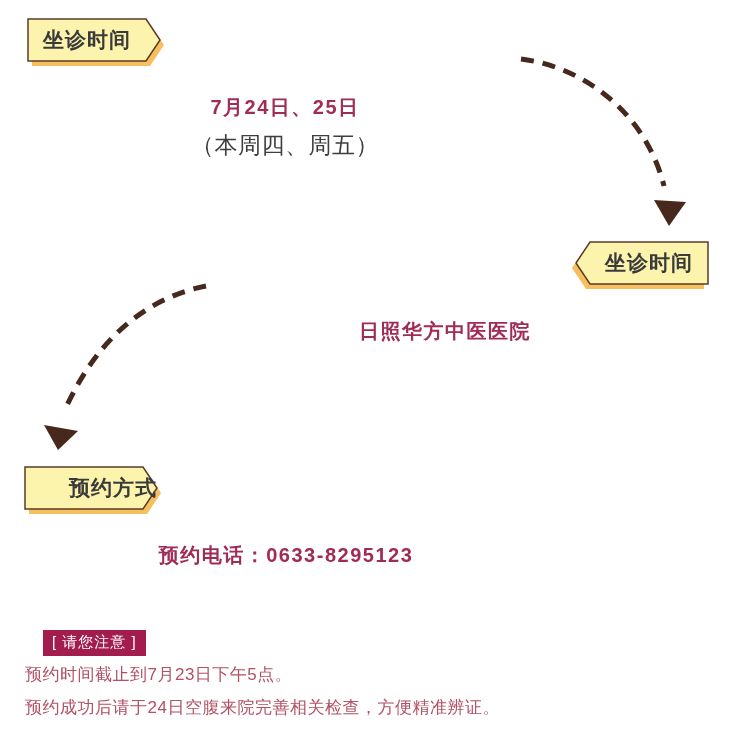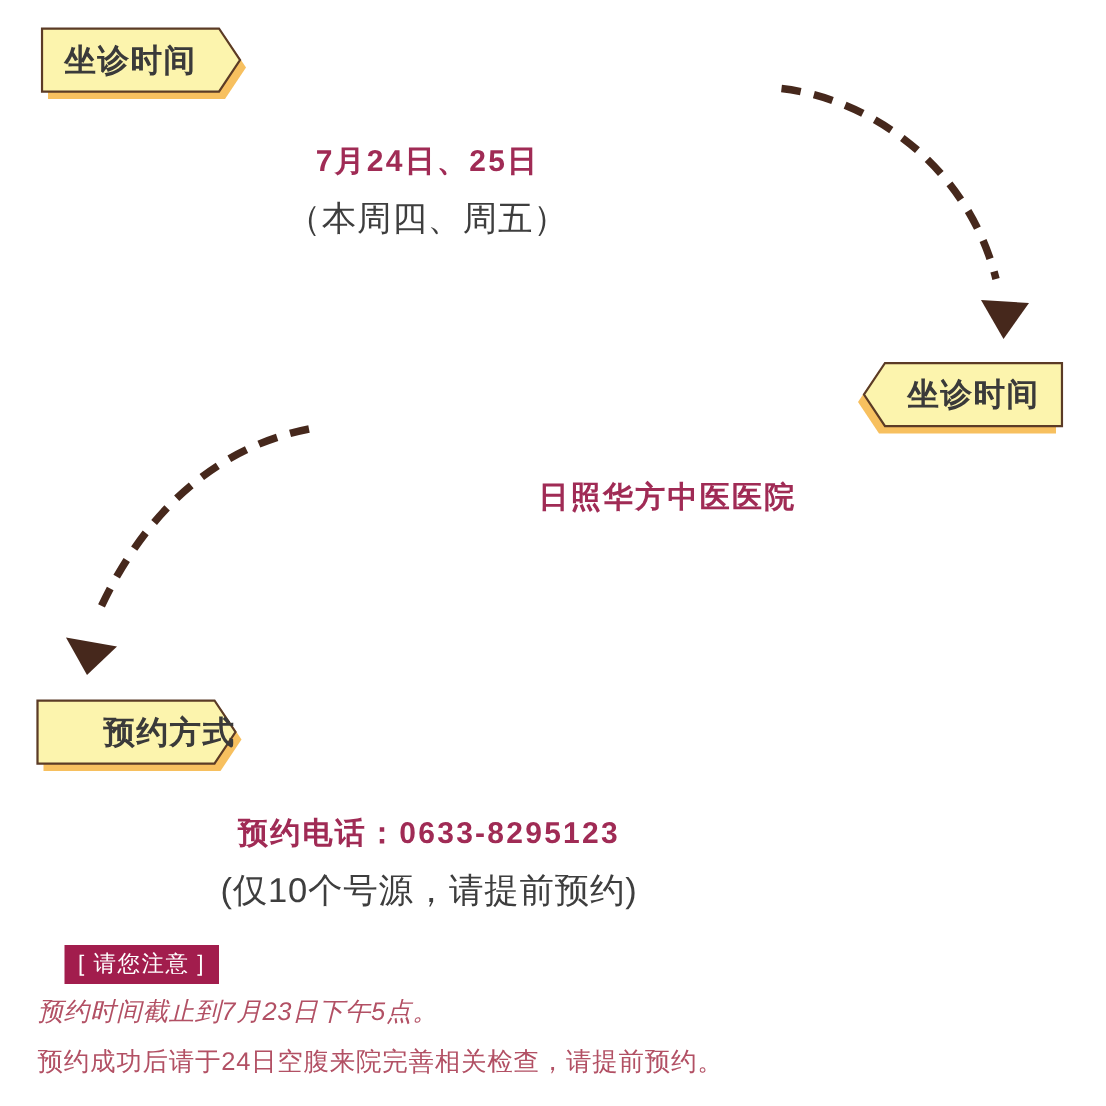--- a/index.html
+++ b/index.html
@@ -30,21 +30,21 @@
   
   .badge{
     position:absolute;left:43px;top:630px;
     background:#a21d4d;color:#ffffff;font-weight:normal;font-size:15px;
     padding:3px 9px 4px 9px;letter-spacing:1px;white-space:nowrap;
   }
   .note-line{
     position:absolute;left:25px;font-size:17px;color:#b25064;
     white-space:nowrap;letter-spacing:0.5px;
   }
-  .note-1{top:663px;font-style:italic;}
+  .note-1{top:663px;}
   .note-2{top:696px;}
 
   svg{display:block;}
 </style>
 </head>
 <body>
 
 <div class="canvas">
 
   <svg width="737" height="737" style="position:absolute;left:0;top:0;pointer-events:none;">
@@ -86,20 +86,19 @@
   <div class="ribbon" style="left:24px;top:466px;">
     <svg width="142" height="52">
       <polygon points="5,6 123,6 137,27 123,48 5,48" fill="#f7c05f"></polygon>
       <polygon points="1,1 119,1 133,22 119,43 1,43" fill="#fcf4ad" stroke="#5b3b26" stroke-width="1.5"></polygon>
     </svg>
   </div>
   <div class="ribbon-label" style="left:24px;top:466px;width:120px;height:44px;padding-left:29px;">预约方式</div>
 
   <div class="block" style="left:136px;top:542px;width:300px;">
     <div class="val">预约电话：0633-8295123</div>
-    <div class="sub">(仅10个号源，请提前预约)</div>
   </div>
 
   <div class="badge">[ 请您注意 ]</div>
   <div class="note-line note-1">预约时间截止到7月23日下午5点。</div>
-  <div class="note-line note-2">预约成功后请于24日空腹来院完善相关检查，请提前预约。</div>
+  <div class="note-line note-2">预约成功后请于24日空腹来院完善相关检查，方便精准辨证。</div>
 
 </div>
 
 </body></html>

